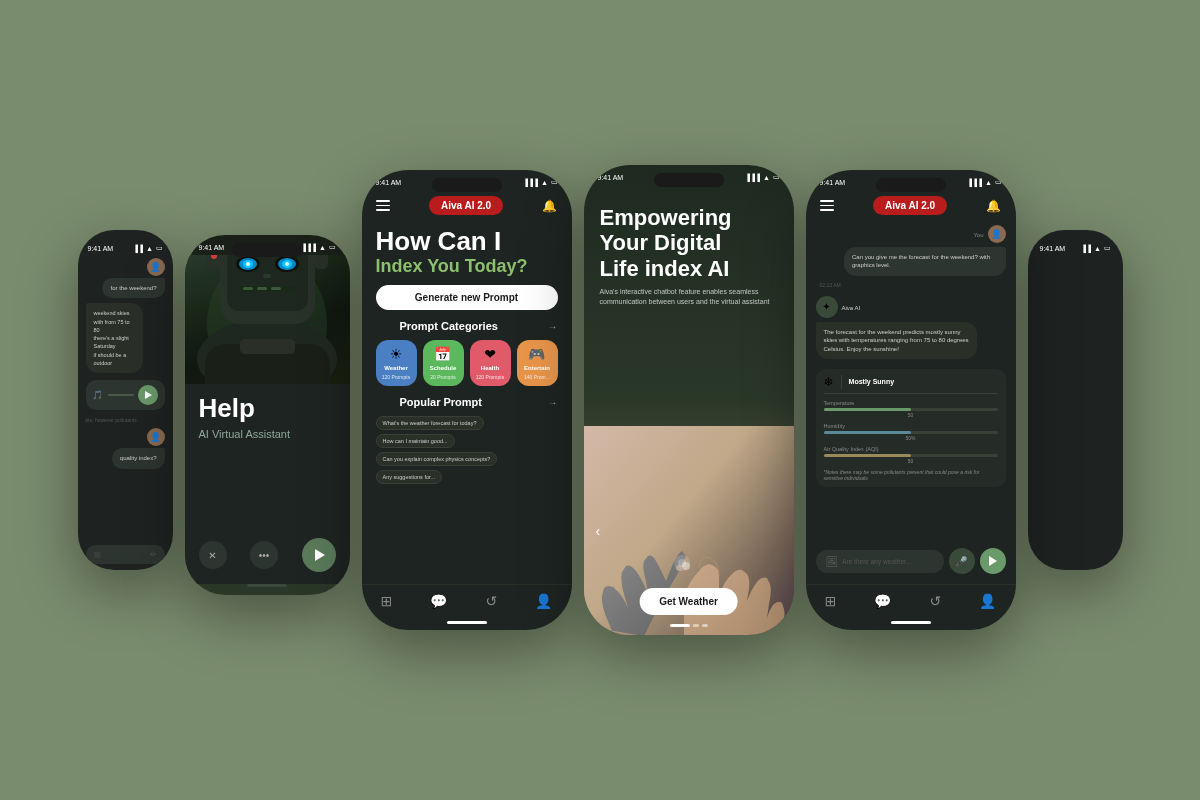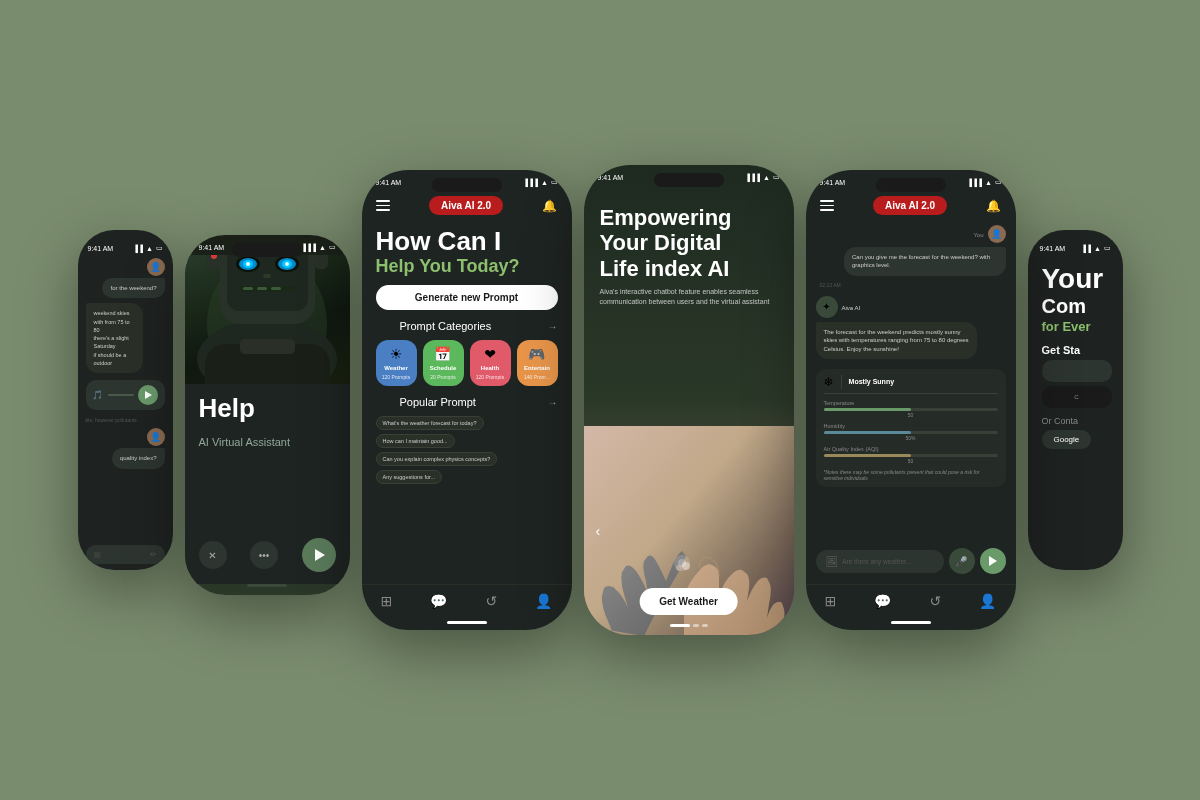--- a/index.html
+++ b/index.html
@@ -96,21 +96,21 @@
     .robot-name {
       font-size: 26px;
       font-weight: 700;
       color: #fff;
       line-height: 1.1;
     }
 
     .robot-subtitle {
       font-size: 11px;
       color: #8fa89a;
-      margin-top: 14px;
+      margin-top: 6px;
     }
 
     .robot-controls {
       display: flex;
       justify-content: space-between;
       align-items: center;
       padding: 10px 14px 12px;
     }
 
     .ctrl-btn {
@@ -220,21 +220,21 @@
 
     .section-header {
       display: flex;
       justify-content: space-between;
       align-items: center;
       margin-bottom: 8px;
     }
 
     .section-title {
       font-size: 11px;
-      font-weight: 400;
+      font-weight: 700;
       color: #fff;
       padding-left: 24px;
     }
 
     .arrow-right {
       font-size: 10px;
       color: #aaa;
     }
 
     .category-grid {
@@ -773,21 +773,21 @@
         <div class="hamburger-icon">
           <div class="hamburger-line"></div>
           <div class="hamburger-line"></div>
           <div class="hamburger-line"></div>
         </div>
         <div class="app-logo-pill">Aiva AI 2.0</div>
         <div class="bell-icon">🔔</div>
       </div>
       <div class="home-content">
         <div class="how-can-title">How Can I</div>
-        <div class="help-today">Help You Today?</div>
+        <div class="help-today">Index You Today?</div>
         <div class="generate-btn">Generate new Prompt</div>
         <div class="section-header">
           <div class="section-title">Prompt Categories</div>
           <div class="arrow-right">→</div>
         </div>
         <div class="category-grid">
           <div class="category-card cat-weather">
             <div class="cat-icon">☀</div>
             <div class="cat-name">Weather</div>
             <div class="cat-count">120 Prompts</div>
@@ -994,28 +994,16 @@
   <div class="partial-right-card">
     <div class="bg-dark" style="height:100%;display:flex;flex-direction:column;padding:8px 10px 8px;">
       <div class="status-bar" style="padding:6px 2px 2px;">
         <span style="font-size:7px;">9:41 AM</span>
         <div class="status-icons">
           <span style="font-size:7px;">▐▐</span>
           <span style="font-size:7px;">▲</span>
           <span style="font-size:7px;">▭</span>
         </div>
       </div>
-      <div style="padding:10px 4px;">
-        <div class="your-title">Your</div>
-        <div style="font-size:20px;font-weight:800;color:#fff;line-height:1.1;">Com</div>
-        <div style="font-size:13px;font-weight:600;color:#8cbf6e;margin-top:2px;">for Ever</div>
-        <div class="get-started-label">Get Sta</div>
-        <div style="width:70px;height:22px;background:#2d3530;border-radius:10px;margin:4px 0;"></div>
-        <div style="width:70px;height:22px;background:#1a1a1a;border-radius:10px;margin:2px 0;display:flex;align-items:center;justify-content:center;">
-          <span style="font-size:6px;color:#888;">C</span>
-        </div>
-        <div class="or-contact">Or Conta</div>
-        <div class="google-btn">Google</div>
-      </div>
     </div>
   </div>
 
 </div>
 
 </body></html>

